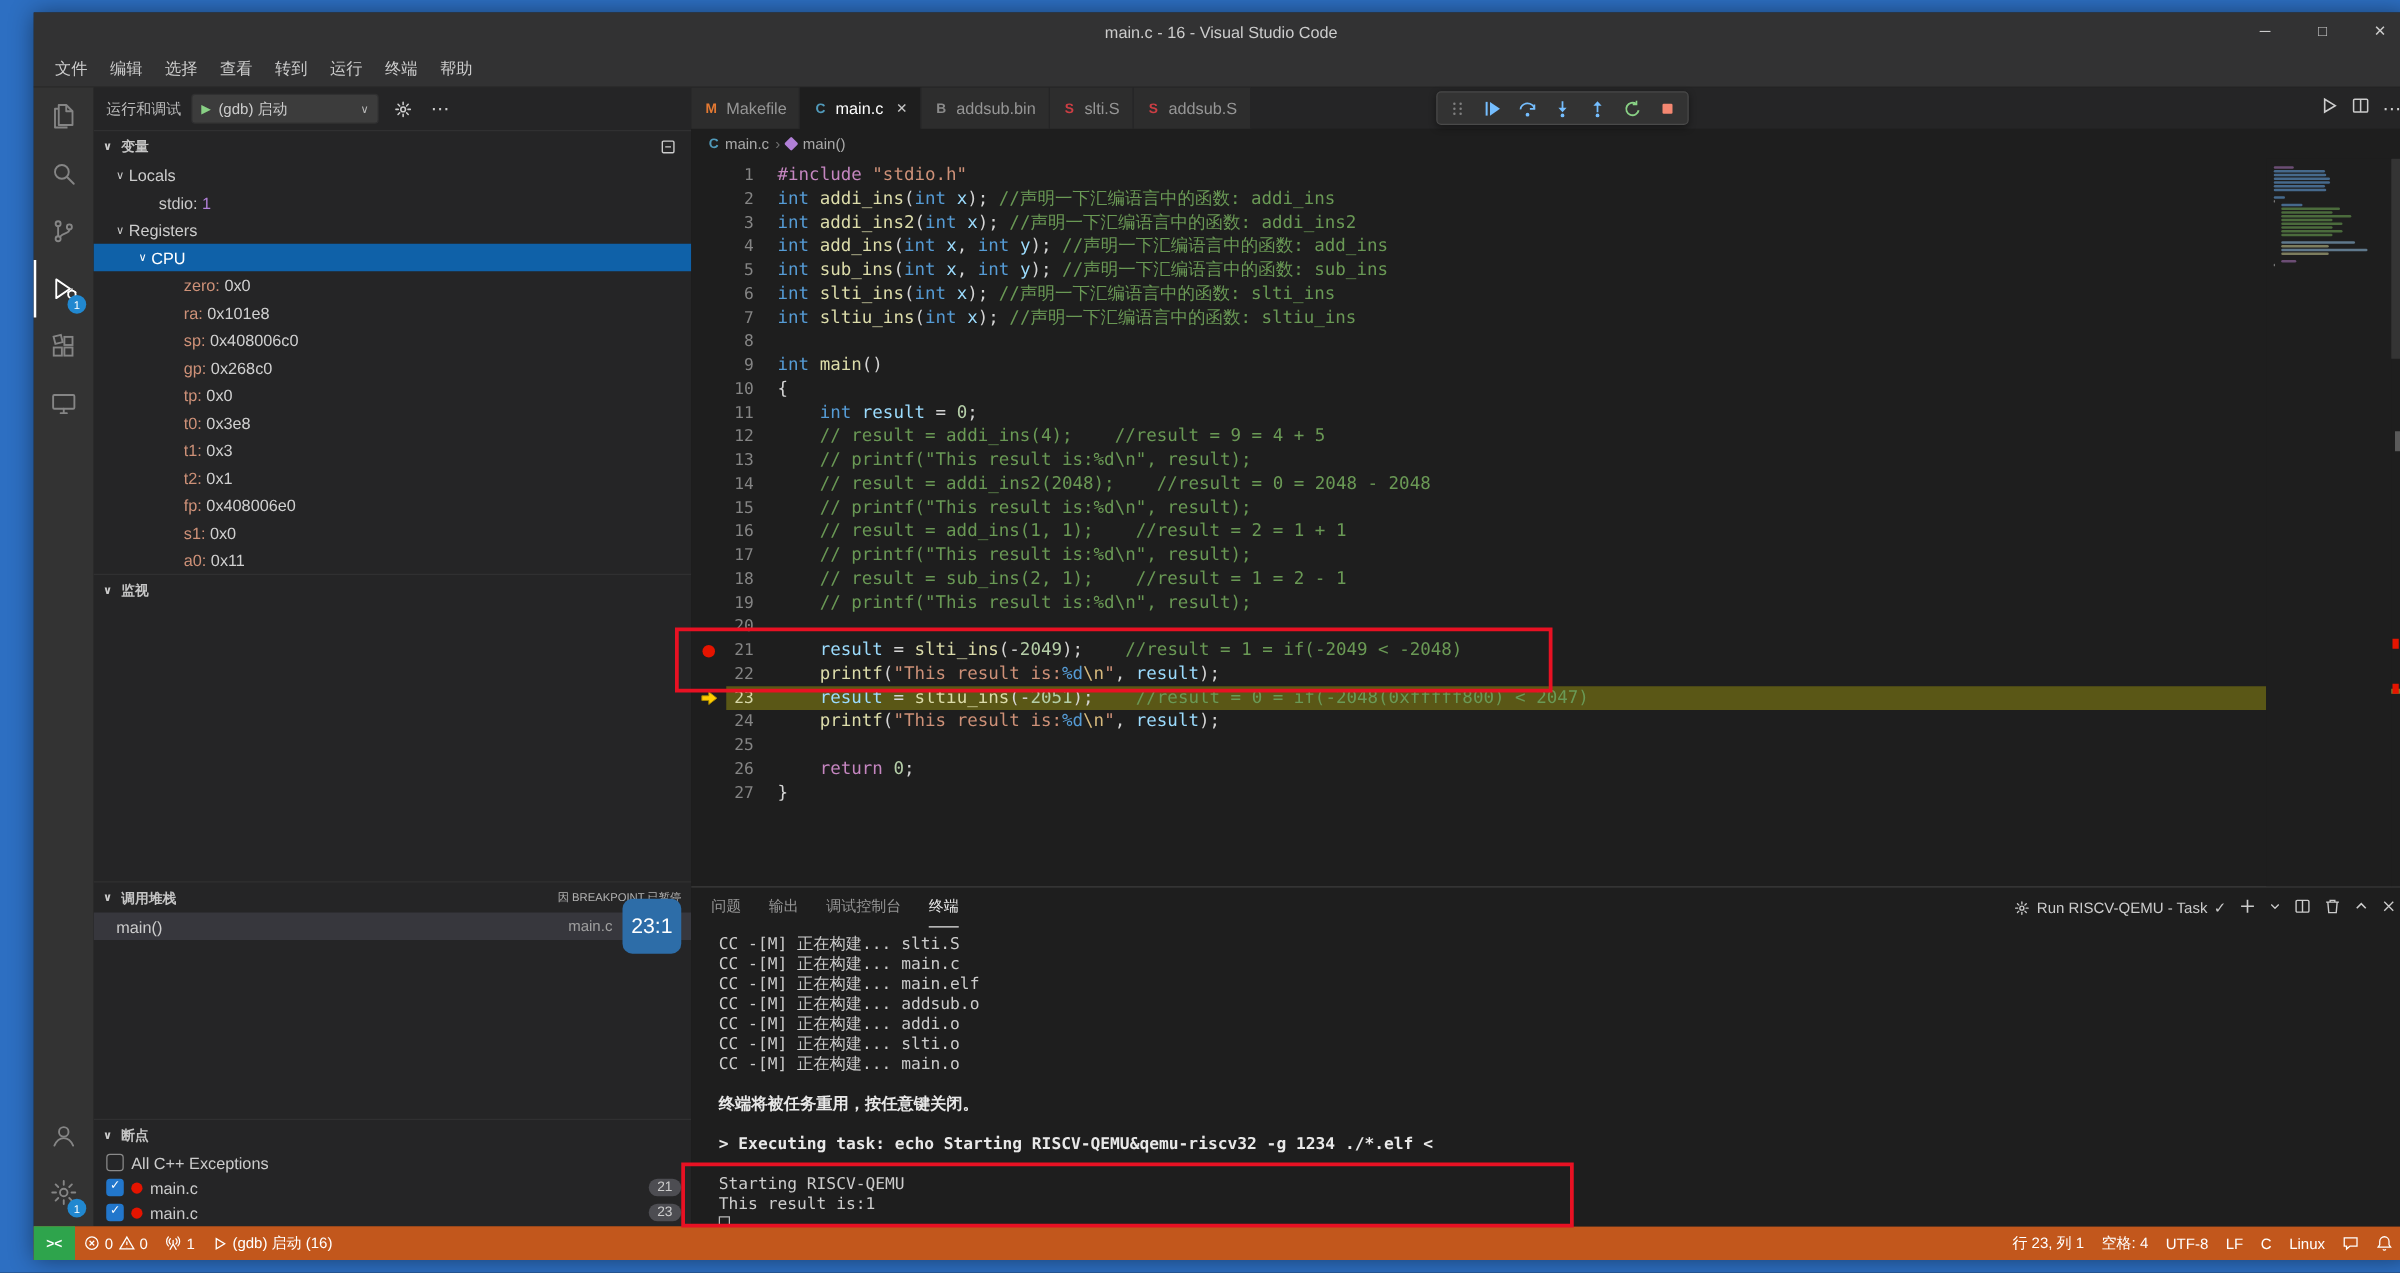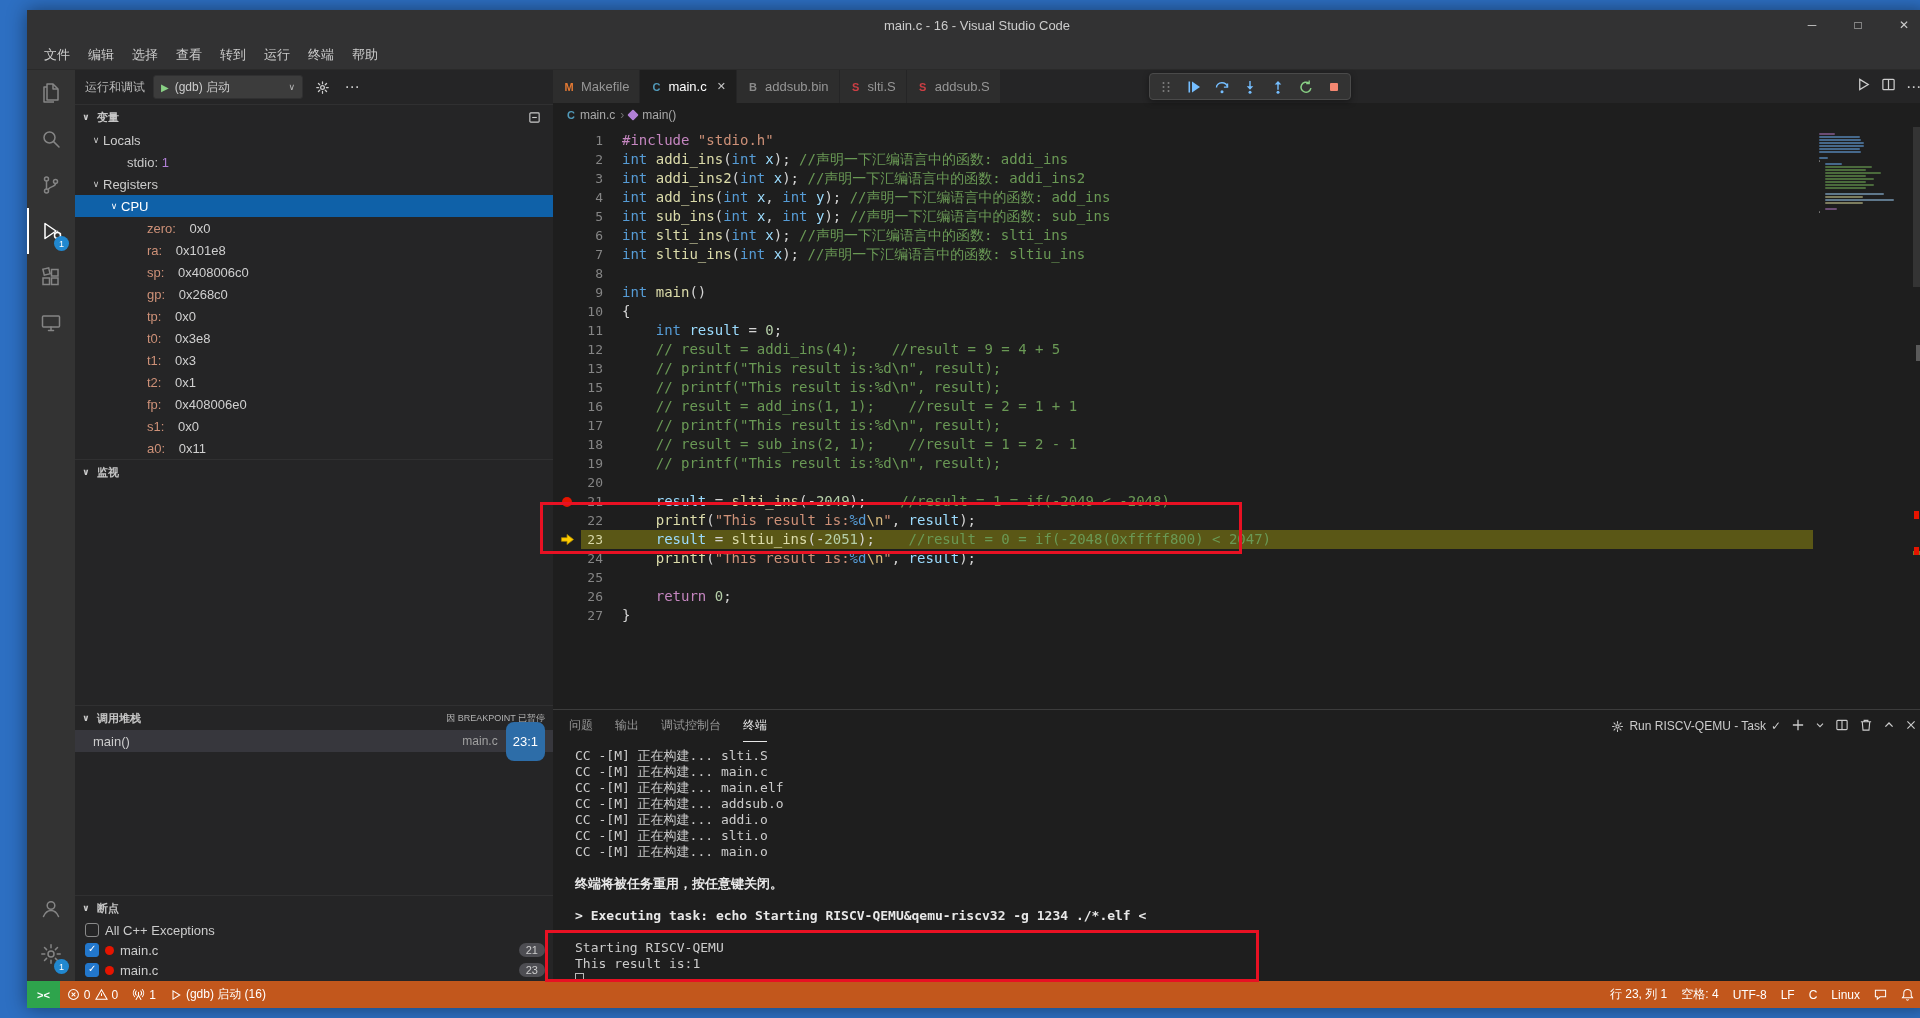--- a/index.html
+++ b/index.html
@@ -33,33 +33,33 @@
   .icon-btn{color:#cccccc;display:flex;align-items:center;justify-content:center;width:22px;height:22px;font-size:15px;}
   .section{display:flex;flex-direction:column;border-top:1px solid #303031;min-height:0;}
   .sec-header{height:24px;display:flex;align-items:center;gap:4px;padding:0 8px 0 4px;font-size:11px;font-weight:bold;color:#c5c5c5;flex:none;}
   .chev{width:14px;text-align:center;color:#cccccc;font-size:9px;flex:none;}
   .tree{font-size:13px;}
   .trow{height:22px;display:flex;align-items:center;white-space:pre;}
   .indent1{padding-left:14px;}
   .indent2{padding-left:52px;}
   .cpu-row{padding-left:32px;background:#0f61a8;color:#ffffff;}
   .cpu-row .chev{color:#ffffff;}
-  .indent-reg{padding-left:72px;gap:10px;}
+  .indent-reg{padding-left:72px;}
   .var-name{color:#c8c8c8;}
   .var-val{color:#b180d7;}
   .reg-name{color:#ce9178;}
   .reg-val{color:#d0d0d0;}
   .sec-vars{flex:none;}
   .sec-watch{flex:1;}
   .sec-stack{flex:none;height:190px;}
   .sec-bp{flex:none;height:86px;}
   .stack-status{margin-left:auto;font-weight:normal;font-size:9px;color:#b3b3b3;}
   .stack-frame{height:22px;display:flex;align-items:center;background:#37373d;font-size:13px;padding:0 8px 0 18px;gap:8px;}
   .frame-file{margin-left:auto;color:#a0a0a0;font-size:12px;}
-  .frame-pos{background:#2d6da8;color:#ffffff;font-size:13px;border-radius:8px;padding:12px 7px;}
+  .frame-pos{background:#2d6da8;color:#ffffff;font-size:17px;border-radius:8px;padding:12px 7px;}
   .bp-row{height:20px;display:flex;align-items:center;gap:6px;padding:0 8px 0 10px;font-size:13px;}
   .checkbox{width:14px;height:14px;border:1px solid #8a8a8a;border-radius:3px;flex:none;position:relative;background:transparent;}
   .checkbox.checked{background:#2277cc;border-color:#2277cc;}
   .checkbox.checked::after{content:"✓";color:#fff;font-size:10px;position:absolute;left:2px;top:-1px;}
   .bp-dot{width:9px;height:9px;border-radius:50%;background:#e51400;flex:none;display:inline-block;}
   .bp-line{margin-left:auto;background:#4d4d52;color:#cccccc;font-size:11px;border-radius:8px;padding:1px 7px;}
   
   .editor-col{flex:1;display:flex;flex-direction:column;min-width:0;background:#1e1e1e;position:relative;}
   .tabs-row{height:33px;background:#252526;display:flex;flex:none;position:relative;}
   .tab-strip{display:flex;height:100%;}
@@ -502,20 +502,27 @@
             <div class="code-line">
               <span class="glyph"></span>
               <span class="line-body">
                 <span class="num">13</span>
                 <span class="line-text"><span class="tk-p">    </span><span class="tk-c">// printf("This result is:%d\n", result);</span></span>
               </span>
             </div>
             <div class="code-line">
               <span class="glyph"></span>
               <span class="line-body">
+                <span class="num">14</span>
+                <span class="line-text"><span class="tk-p">    </span><span class="tk-c">// result = addi_ins2(2048);    //result = 0 = 2048 - 2048</span></span>
+              </span>
+            </div>
+            <div class="code-line">
+              <span class="glyph"></span>
+              <span class="line-body">
                 <span class="num">15</span>
                 <span class="line-text"><span class="tk-p">    </span><span class="tk-c">// printf("This result is:%d\n", result);</span></span>
               </span>
             </div>
             <div class="code-line">
               <span class="glyph"></span>
               <span class="line-body">
                 <span class="num">16</span>
                 <span class="line-text"><span class="tk-p">    </span><span class="tk-c">// result = add_ins(1, 1);    //result = 2 = 1 + 1</span></span>
               </span>

